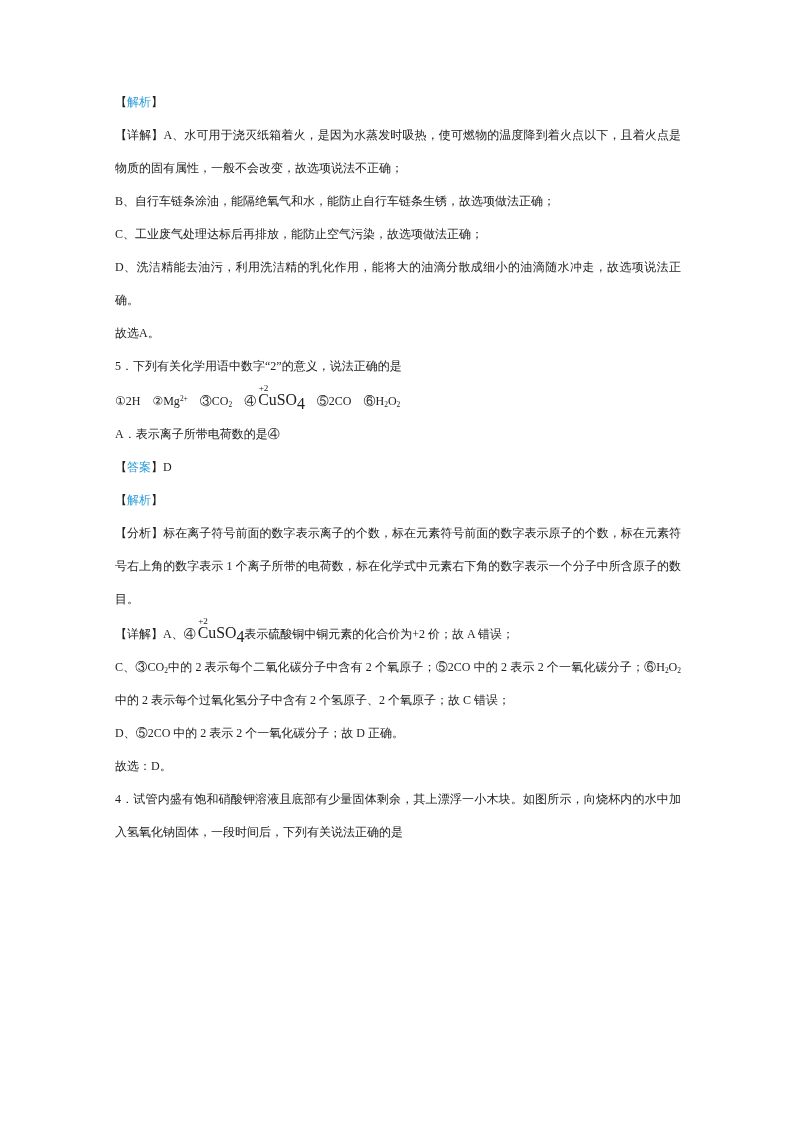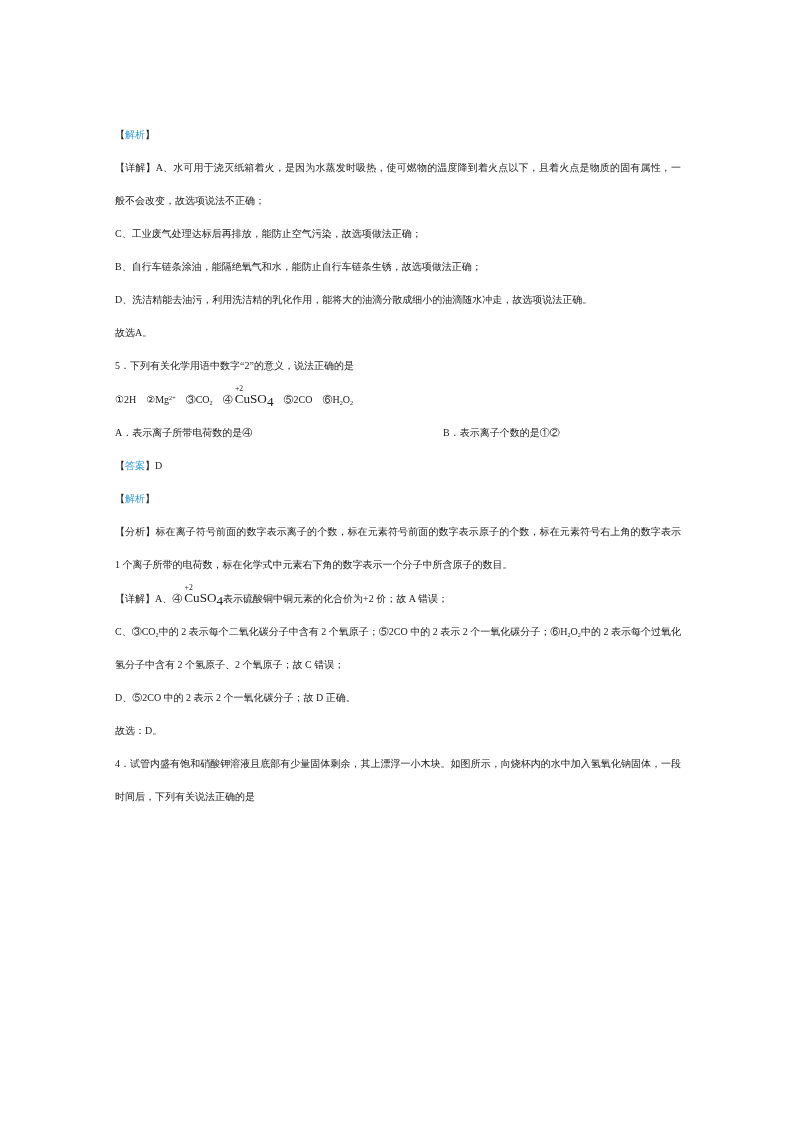--- a/index.html
+++ b/index.html
@@ -12,23 +12,22 @@
   }
   .page{
     width:793px;
     min-height:1122px;
     background:#ffffff;
     box-sizing:border-box;
     padding:86px 112px 60px 115px;
   }
   .content{
     width:566px;
-    font-size:10px;
+    font-size:12px;
     line-height:33px;
-    margin-top:32px;
   }
   .para{
     text-align:justify;
     text-justify:inter-ideograph;
     margin:0;
   }
   .accent{color:#2b9cd8;}
   sub,sup{font-size:0.62em;line-height:0;}
   sub{vertical-align:-0.25em;}
   sup{vertical-align:0.55em;}
@@ -56,29 +55,28 @@
   .cell-0{width:328px;flex:0 0 328px;font-family:Liberation Serif, serif;}
   .cell-1{flex:1;}
 </style>
 <style>.accent{color:#2b9cd8;}</style></head>
 <body>
 
 <div class="page">
   <div class="content" id="doc">
       <div class="para"><span>【</span><span class="accent">解析</span><span>】</span></div>
       <div class="para"><span>【详解】A、水可用于浇灭纸箱着火，是因为水蒸发时吸热，使可燃物的温度降到着火点以下，且着火点是物质的固有属性，一般不会改变，故选项说法不正确；</span></div>
+      <div class="para"><span>B、自行车链条涂油，能隔绝氧气和水，能防止自行车链条生锈，故选项做法正确；</span></div>
       <div class="para"><span>C、工业废气处理达标后再排放，能防止空气污染，故选项做法正确；</span></div>
-      <div class="para"><span>B、自行车链条涂油，能隔绝氧气和水，能防止自行车链条生锈，故选项做法正确；</span></div>
       <div class="para"><span>D、洗洁精能去油污，利用洗洁精的乳化作用，能将大的油滴分散成细小的油滴随水冲走，故选项说法正确。</span></div>
       <div class="para"><span>故选A。</span></div>
       <div class="para"><span>5．下列有关化学用语中数字“2”的意义，说法正确的是</span></div>
       <div class="para"><span>①2H</span><span>　②Mg</span><sup>2+</sup><span>　③CO</span><sub>2</sub><span>　④</span><span class="stack big"><span class="stack-top">+2</span><span class="stack-base">Cu</span></span><span class="big">SO</span><sub class="big">4</sub><span>　⑤2CO</span><span>　⑥H</span><sub>2</sub><span>O</span><sub>2</sub></div>
       <div class="para row">
         <span class="cell cell-0"><span>A．表示离子所带电荷数的是④</span></span>
-        <span class="cell cell-1"><span>B．表示离子个数的是①②</span></span>
       </div>
       <div class="para"><span>【</span><span class="accent">答案</span><span>】D</span></div>
       <div class="para"><span>【</span><span class="accent">解析</span><span>】</span></div>
       <div class="para"><span>【分析】标在离子符号前面的数字表示离子的个数，标在元素符号前面的数字表示原子的个数，标在元素符号右上角的数字表示 1 个离子所带的电荷数，标在化学式中元素右下角的数字表示一个分子中所含原子的数目。</span></div>
       <div class="para"><span>【详解】A、④</span><span class="stack big"><span class="stack-top">+2</span><span class="stack-base">Cu</span></span><span class="big">SO</span><sub class="big">4</sub><span>表示硫酸铜中铜元素的化合价为+2 价；故 A 错误；</span></div>
       <div class="para"><span>C、③CO</span><sub>2</sub><span>中的 2 表示每个二氧化碳分子中含有 2 个氧原子；⑤2CO 中的 2 表示 2 个一氧化碳分子；⑥H</span><sub>2</sub><span>O</span><sub>2</sub><span>中的 2 表示每个过氧化氢分子中含有 2 个氢原子、2 个氧原子；故 C 错误；</span></div>
       <div class="para"><span>D、⑤2CO 中的 2 表示 2 个一氧化碳分子；故 D 正确。</span></div>
       <div class="para"><span>故选：D。</span></div>
       <div class="para"><span>4．试管内盛有饱和硝酸钾溶液且底部有少量固体剩余，其上漂浮一小木块。如图所示，向烧杯内的水中加入氢氧化钠固体，一段时间后，下列有关说法正确的是</span></div>
     </div>

